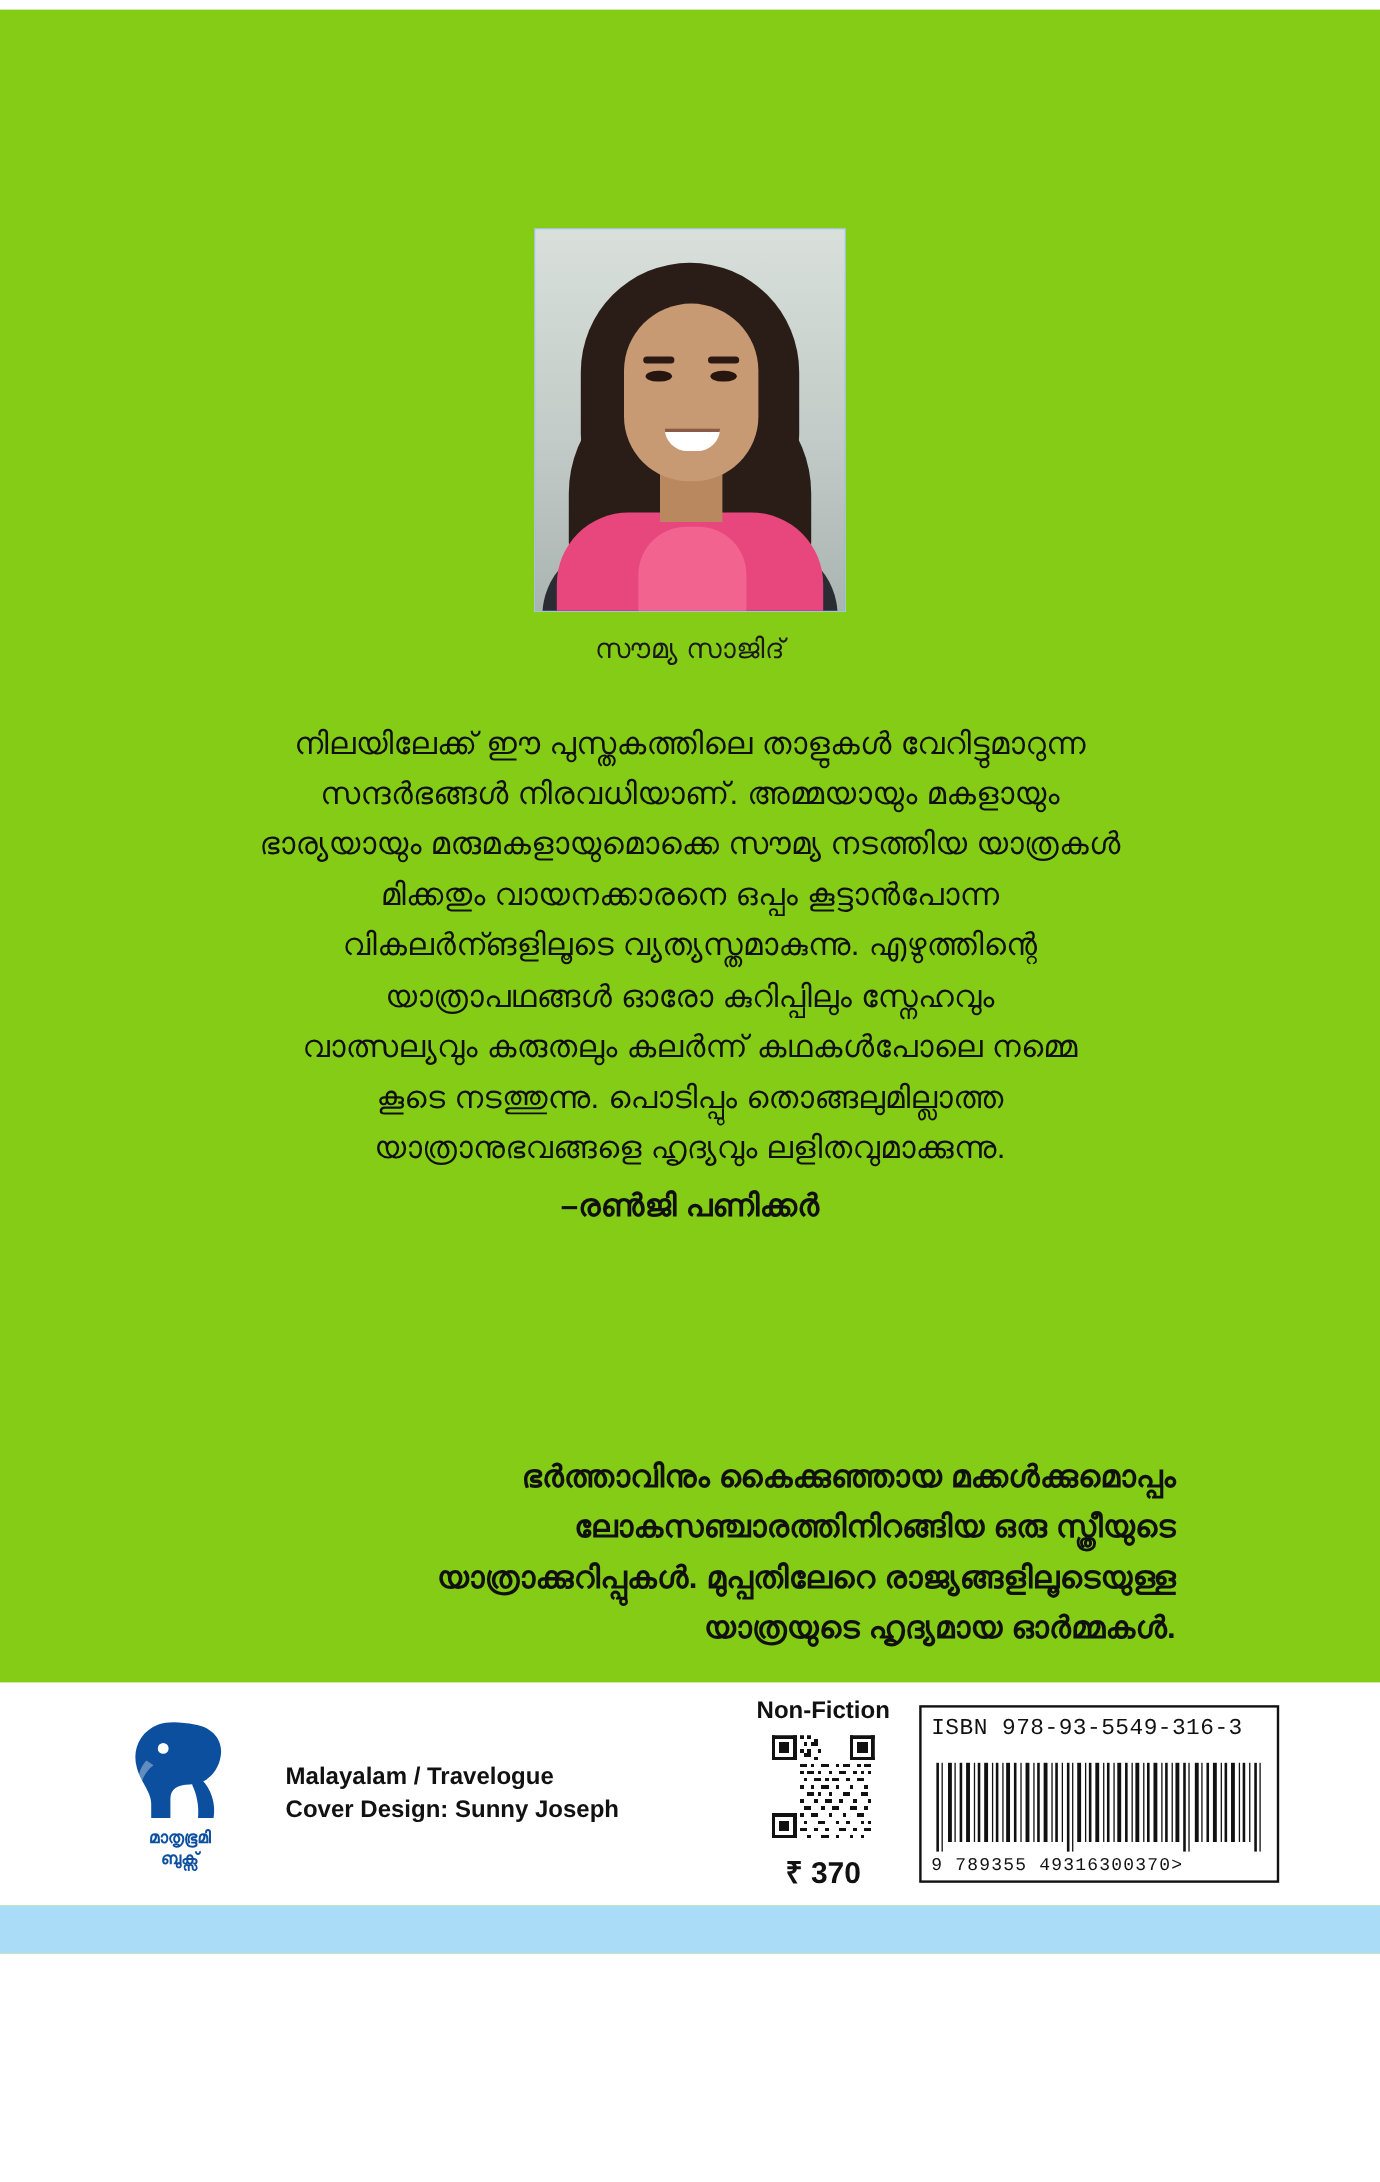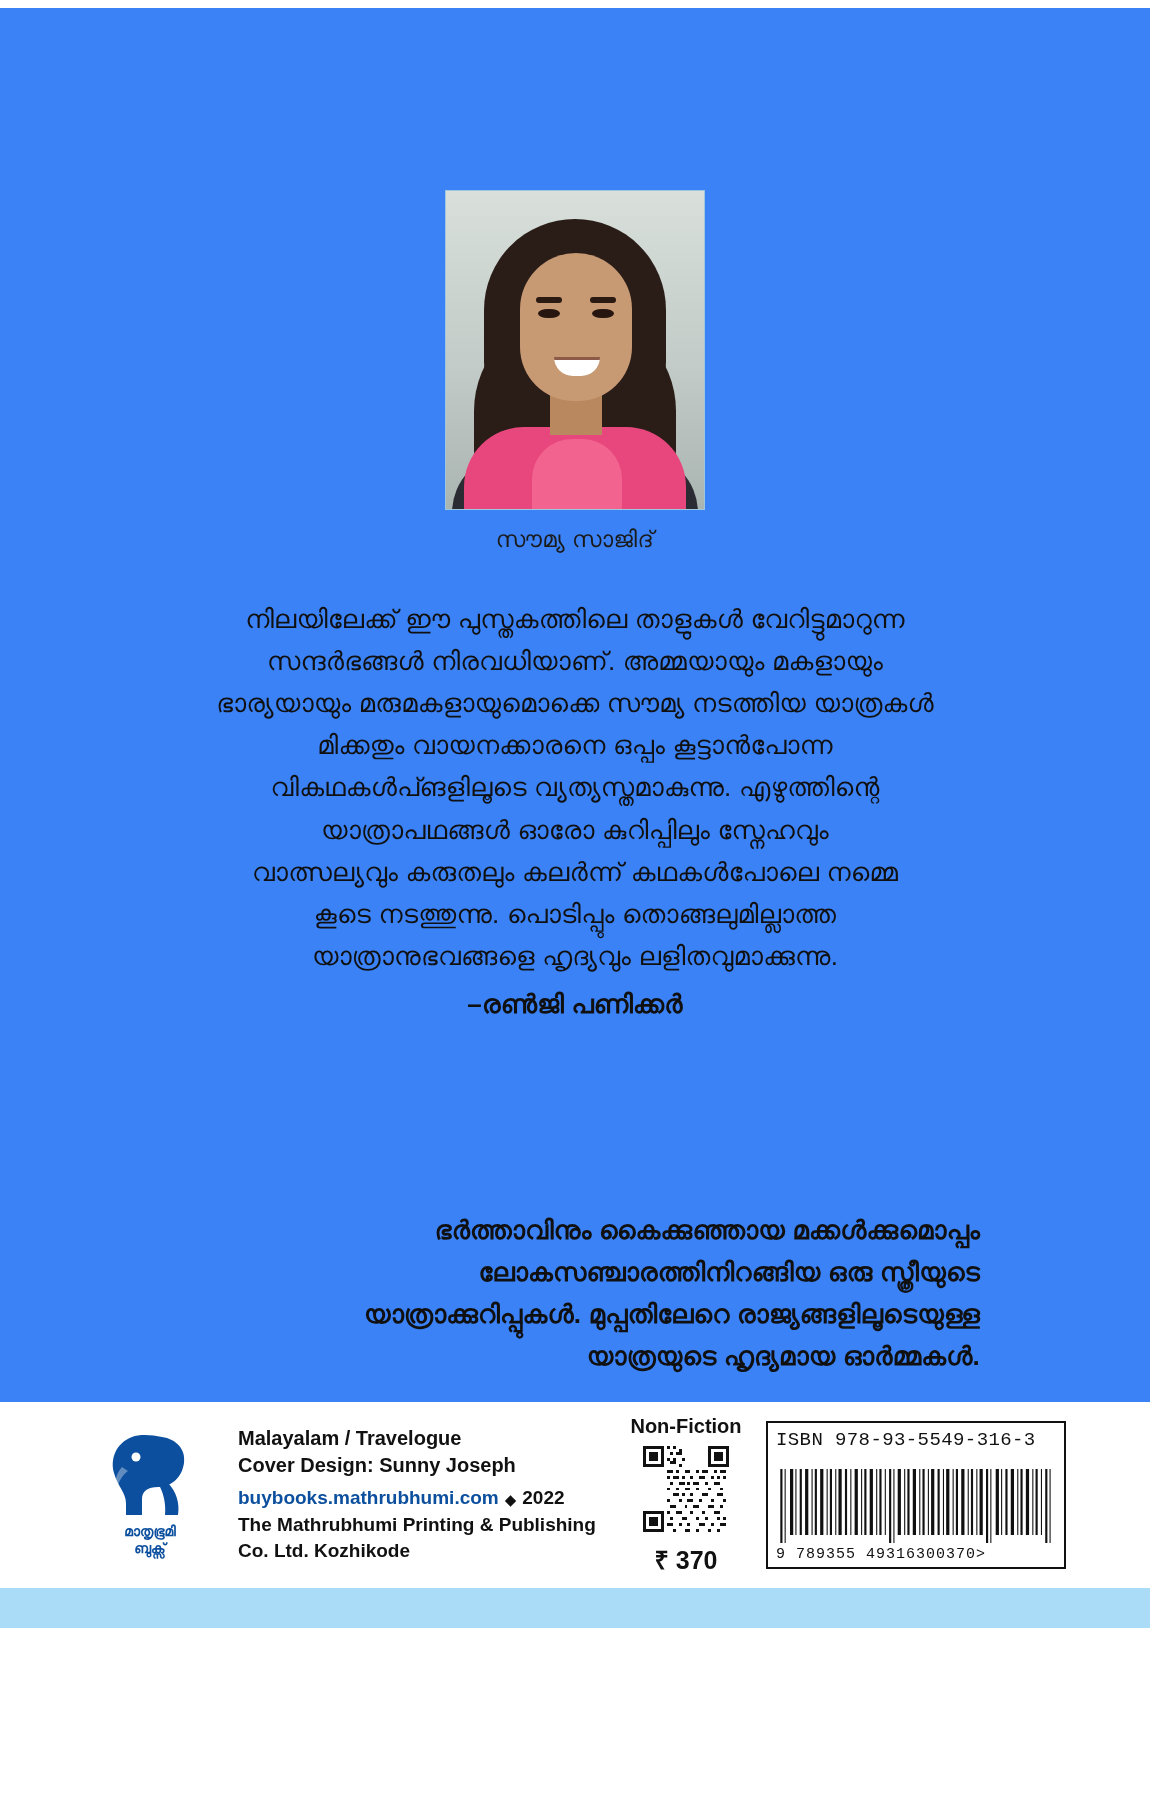--- a/index.html
+++ b/index.html
@@ -10,21 +10,21 @@
     width: 1150px;
     height: 1818px;
     background: #ffffff;
     font-family: "Liberation Sans", sans-serif;
     overflow: hidden;
   }
   .page {
     position: relative;
     width: 1150px;
     height: 1818px;
-    background: #3b82f6;
+    background: #84cc16;
     box-sizing: border-box;
   }
   
   .scan-top {
     position: absolute;
     left: 0; top: 0;
     width: 1150px; height: 8px;
     background: #ffffff;
   }
   .scan-bottom {
@@ -320,21 +320,21 @@
       <div class="ph-mouth"></div>
     </div>
     <div class="author-name">സൗമ്യ സാജിദ്</div>
   </div>
 
   <div class="blurb">
     <p>നിലയിലേക്ക് ഈ പുസ്തകത്തിലെ താളുകൾ വേറിട്ടുമാറുന്ന</p>
     <p>സന്ദർഭങ്ങൾ നിരവധിയാണ്. അമ്മയായും മകളായും</p>
     <p>ഭാര്യയായും മരുമകളായുമൊക്കെ സൗമ്യ നടത്തിയ യാത്രകൾ</p>
     <p>മിക്കതും വായനക്കാരനെ ഒപ്പം കൂട്ടാൻപോന്ന</p>
-    <p>വികഥകൾപ്ങളിലൂടെ വ്യത്യസ്തമാകുന്നു. എഴുത്തിന്റെ</p>
+    <p>വികലർന്ങളിലൂടെ വ്യത്യസ്തമാകുന്നു. എഴുത്തിന്റെ</p>
     <p>യാത്രാപഥങ്ങൾ ഓരോ കുറിപ്പിലും സ്നേഹവും</p>
     <p>വാത്സല്യവും കരുതലും കലർന്ന് കഥകൾപോലെ നമ്മെ</p>
     <p>കൂടെ നടത്തുന്നു. പൊടിപ്പും തൊങ്ങലുമില്ലാത്ത</p>
     <p>യാത്രാനുഭവങ്ങളെ ഹൃദ്യവും ലളിതവുമാക്കുന്നു.</p>
     <div class="attribution">–രൺജി പണിക്കർ</div>
   </div>
 
   <div class="synopsis">
     <p>ഭർത്താവിനും കൈക്കുഞ്ഞായ മക്കൾക്കുമൊപ്പം</p>
     <p>ലോകസഞ്ചാരത്തിനിറങ്ങിയ ഒരു സ്ത്രീയുടെ</p>
@@ -356,26 +356,20 @@
       <div class="logo-text">
         <div>മാതൃഭൂമി</div>
         <div>ബുക്സ്</div>
       </div>
     </div>
 
     <div class="pub-block">
       <div class="pub-top">
         <div>Malayalam / Travelogue</div>
         <div>Cover Design: Sunny Joseph</div>
-      </div>
-      <div class="pub-bottom">
-        <div>
-          <span class="pub-url">buybooks.mathrubhumi.com</span><span class="pub-diamond">◆</span><span class="pub-year">2022</span>
-        </div>
-        <div class="pub-company">The Mathrubhumi Printing &amp; Publishing Co. Ltd. Kozhikode</div>
       </div>
     </div>
 
     <div class="qr-block">
       <div class="nonfiction">Non-Fiction</div>
       <div class="qr">
         <svg viewBox="0 0 29 29" width="86" height="86" shape-rendering="crispEdges" aria-hidden="true">
           <rect width="29" height="29" fill="#ffffff"></rect>
           <g fill="#111111">
             <rect x="0" y="0" width="7" height="1"></rect>

